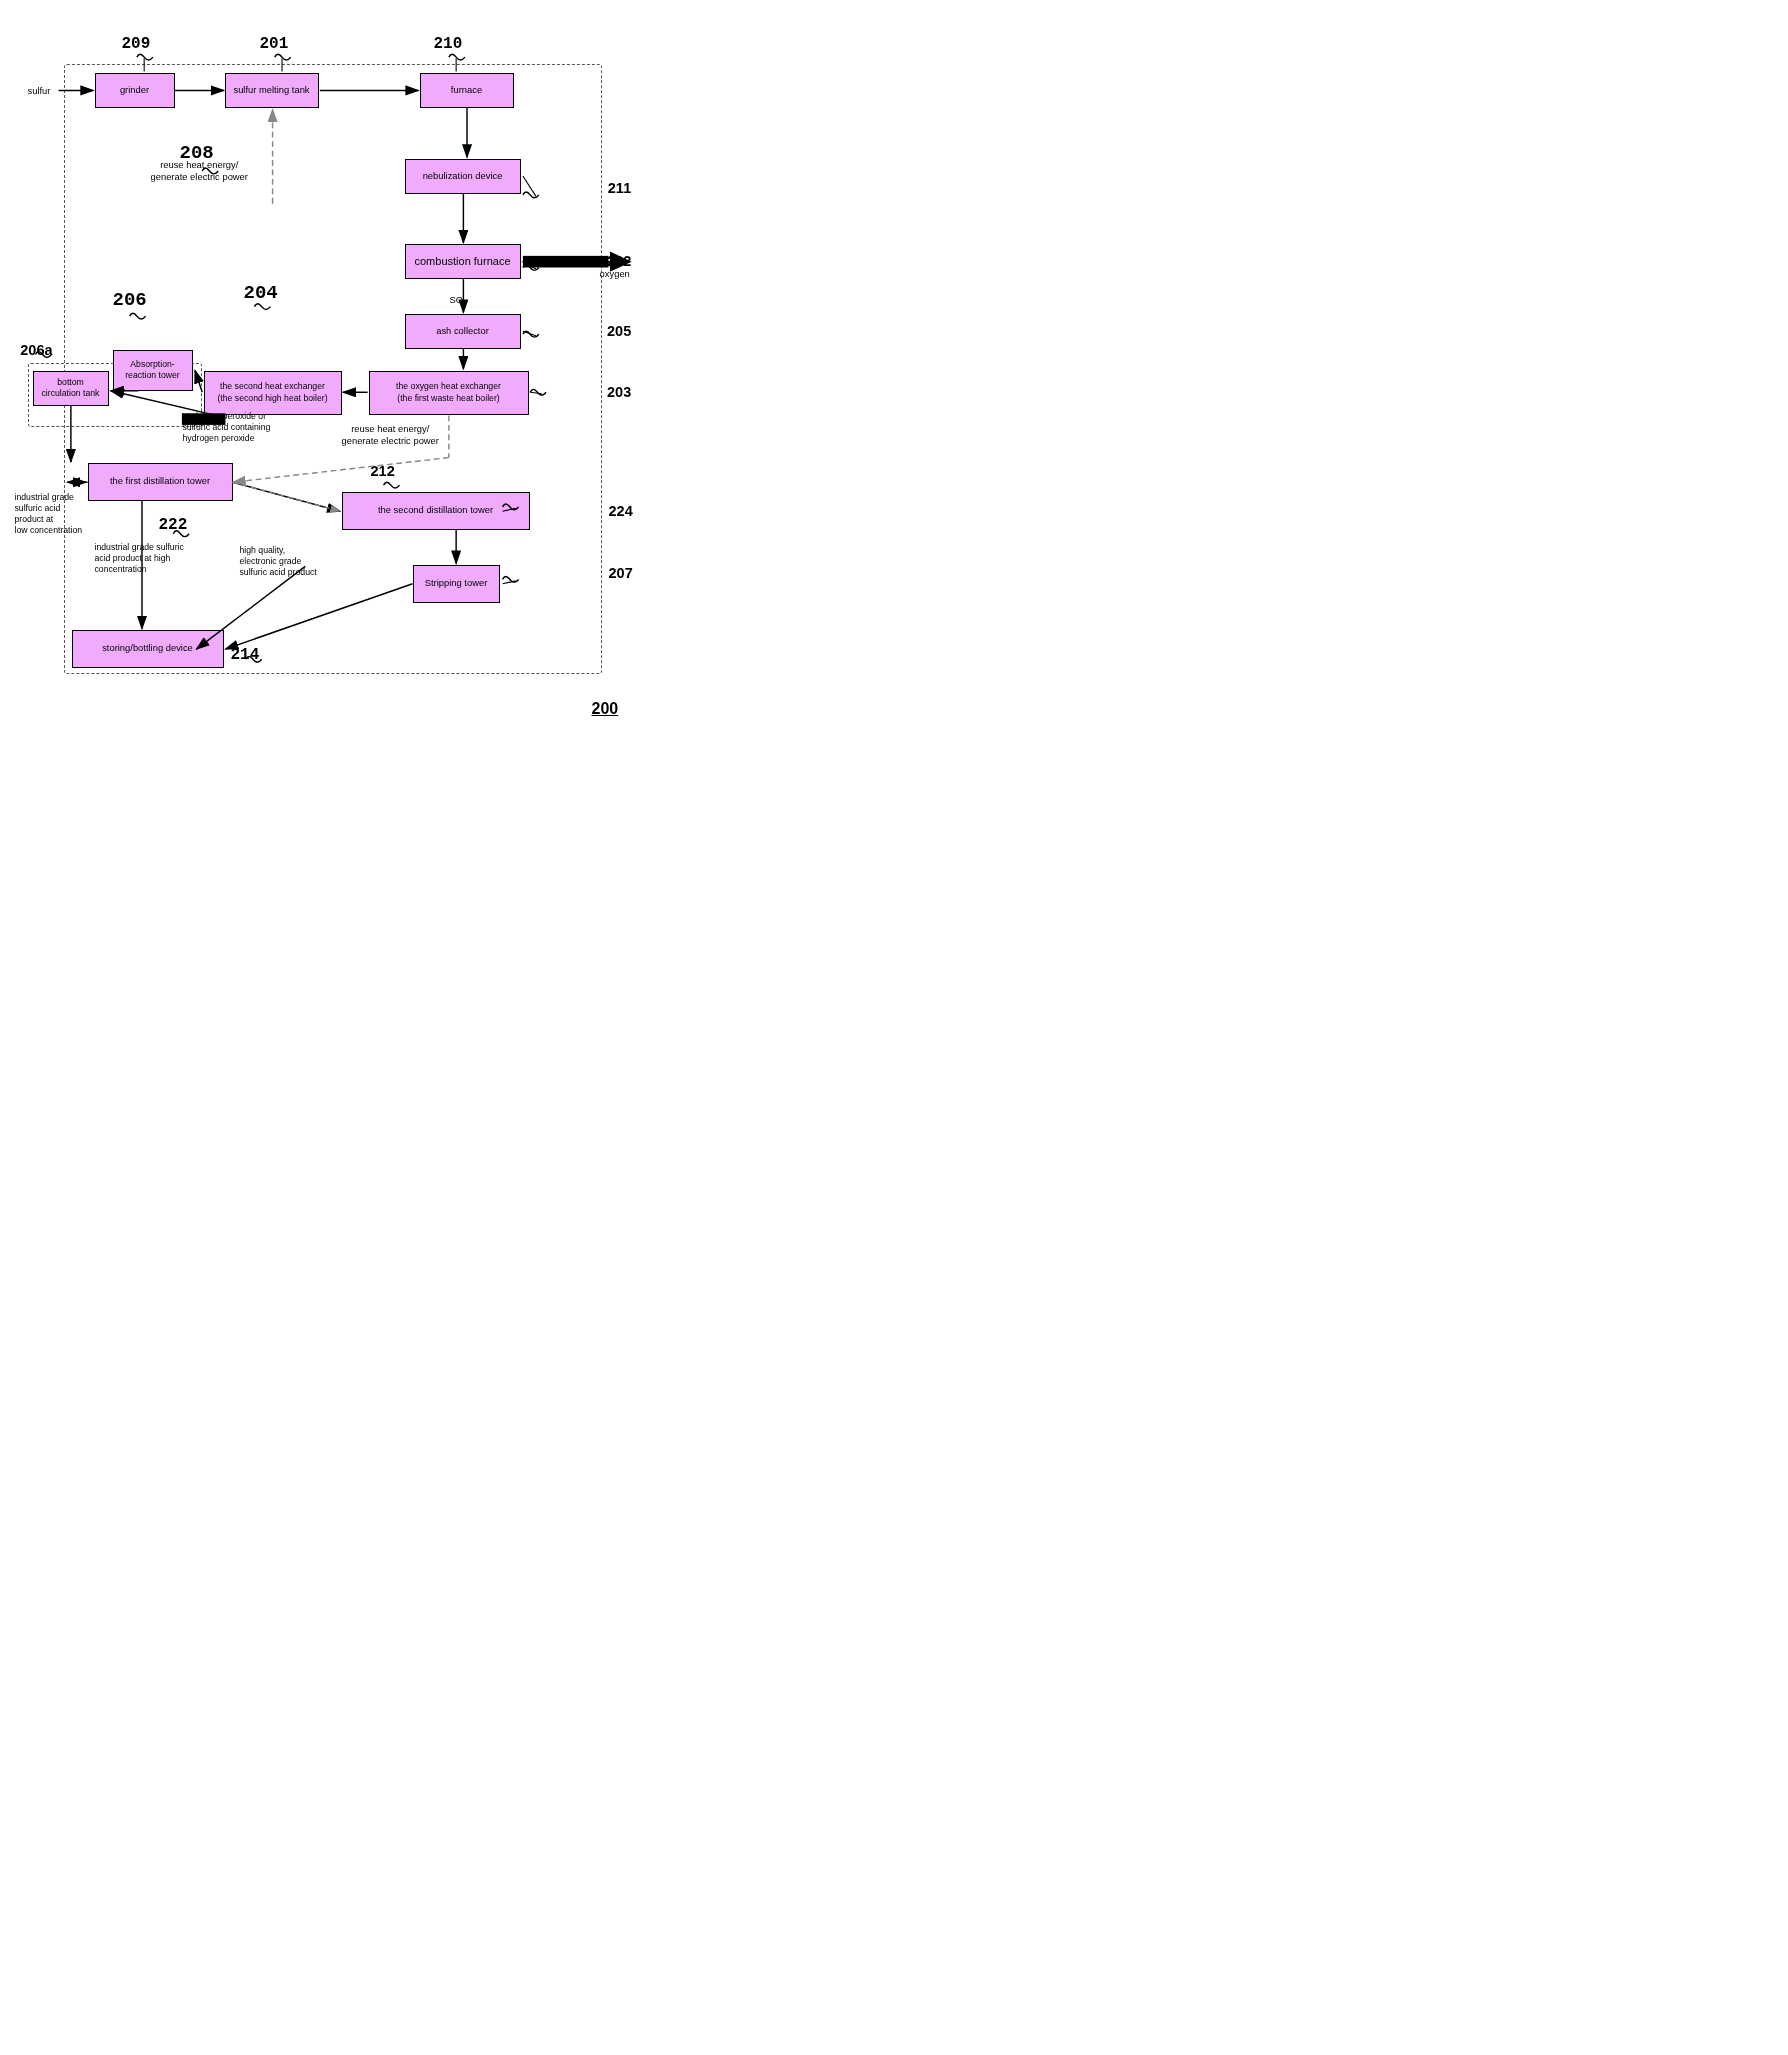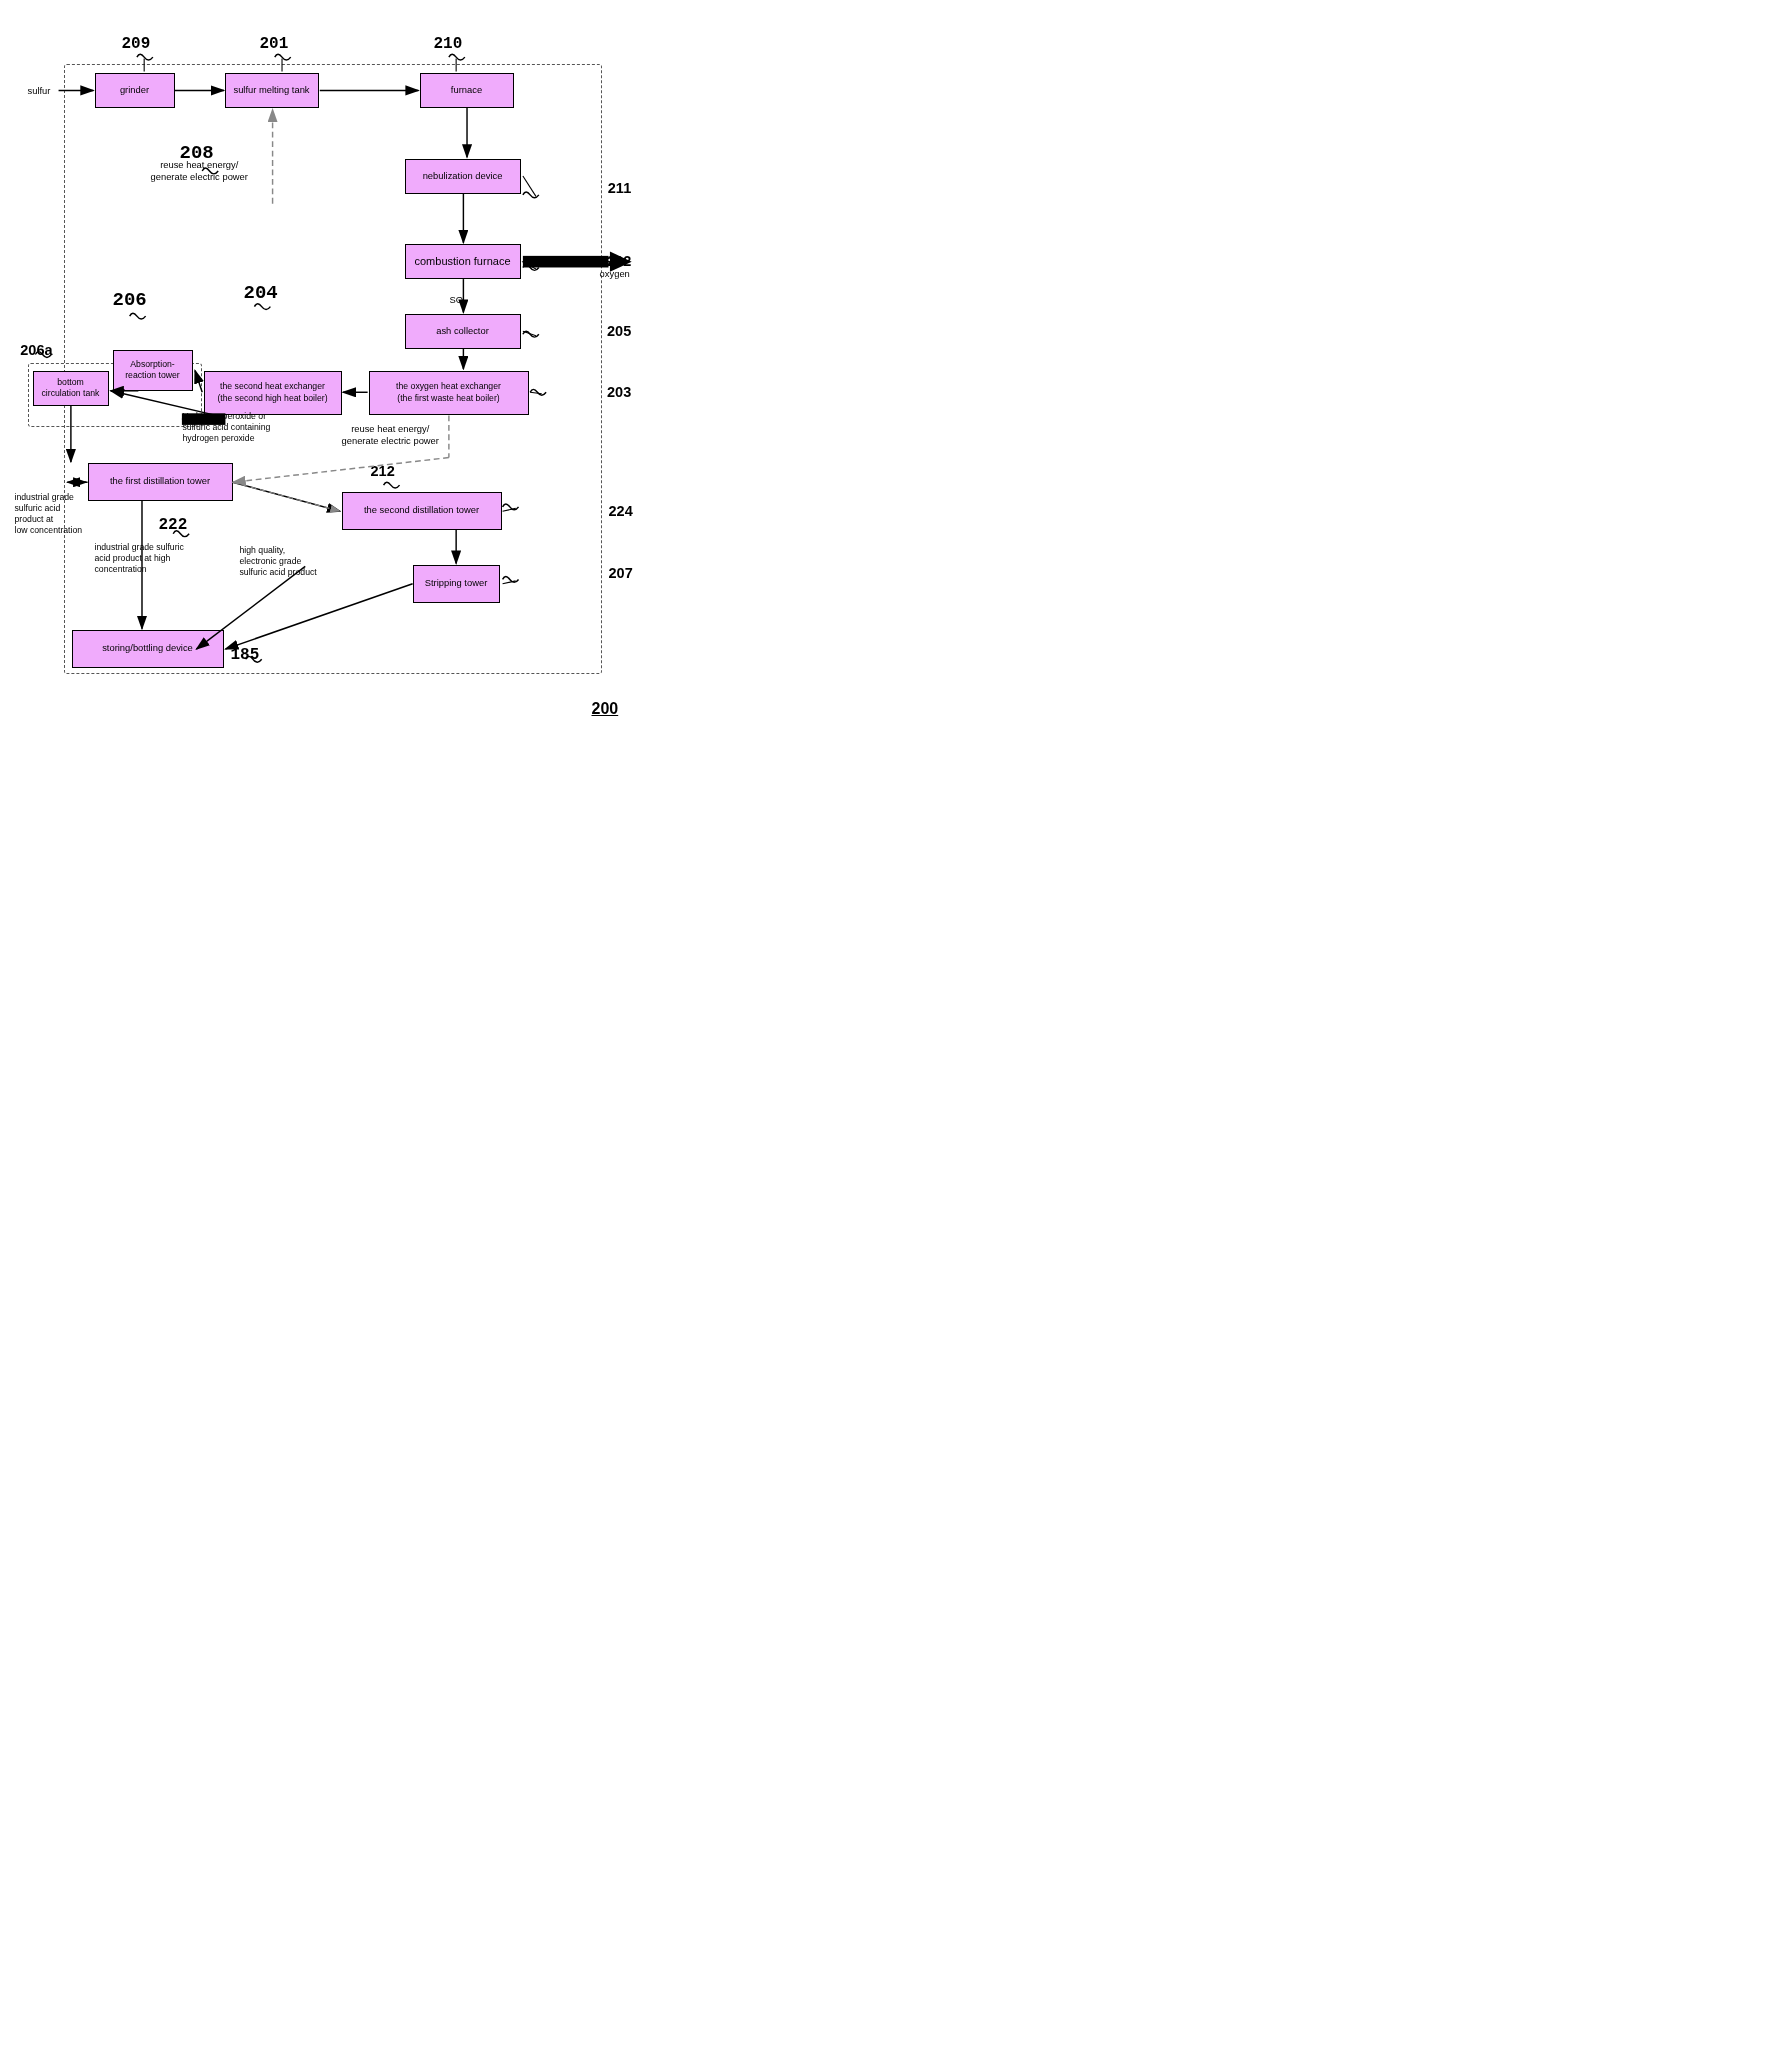--- a/index.html
+++ b/index.html
@@ -95,21 +95,21 @@
 
   <div class="ref-num" style="left:98px; top:274px; font-size:19px;">206</div>
   <div class="ref-num-small" style="left:5.8px; top:327px;">206a</div>
   <div class="ref-num" style="left:229px; top:267px; font-size:19px;">204</div>
   <div class="ref-num-small" style="right:7.3px; top:369px;">203</div>
 
   <div class="ref-num-small" style="left:356px; top:448px;">212</div>
   <div class="ref-num-small" style="right:5.8px; top:488px;">224</div>
   <div class="ref-num" style="left:144px; top:501px; font-size:16px;">222</div>
   <div class="ref-num-small" style="right:5.8px; top:550px;">207</div>
-  <div class="ref-num" style="left:216px; top:631px; font-size:16px;">185</div>
+  <div class="ref-num" style="left:216px; top:631px; font-size:16px;">214</div>
 
   <div class="box" style="left:80px; top:58px; width:80px; height:35px; font-size:9.4px;">
     <span>grinder</span>
   </div>
 
   <div class="box" style="left:210px; top:58px; width:94px; height:35px; font-size:9.4px;">
     <span>sulfur melting tank</span>
   </div>
 
   <div class="box" style="left:405px; top:58px; width:94px; height:35px; font-size:9.4px;">
@@ -143,21 +143,21 @@
   </div>
 
   <div class="box" style="left:18px; top:356px; width:76px; height:35px; font-size:8.7px;">
     <span style="white-space:pre-line;">bottom circulation tank</span>
   </div>
 
   <div class="box" style="left:73px; top:448px; width:145px; height:38px; font-size:9.4px;">
     <span>the first  distillation tower</span>
   </div>
 
-  <div class="box" style="left:327px; top:477px; width:160px; height:38px; font-size:9.4px;">
+  <div class="box" style="left:327px; top:477px; width:188px; height:38px; font-size:9.4px;">
     <span>the second distillation tower</span>
   </div>
 
   <div class="box" style="left:398px; top:550px; width:87px; height:38px; font-size:9.4px;">
     <span>Stripping tower</span>
   </div>
 
   <div class="box" style="left:57px; top:615px; width:152px; height:38px; font-size:9.4px;">
     <span>storing/bottling device</span>
   </div>

